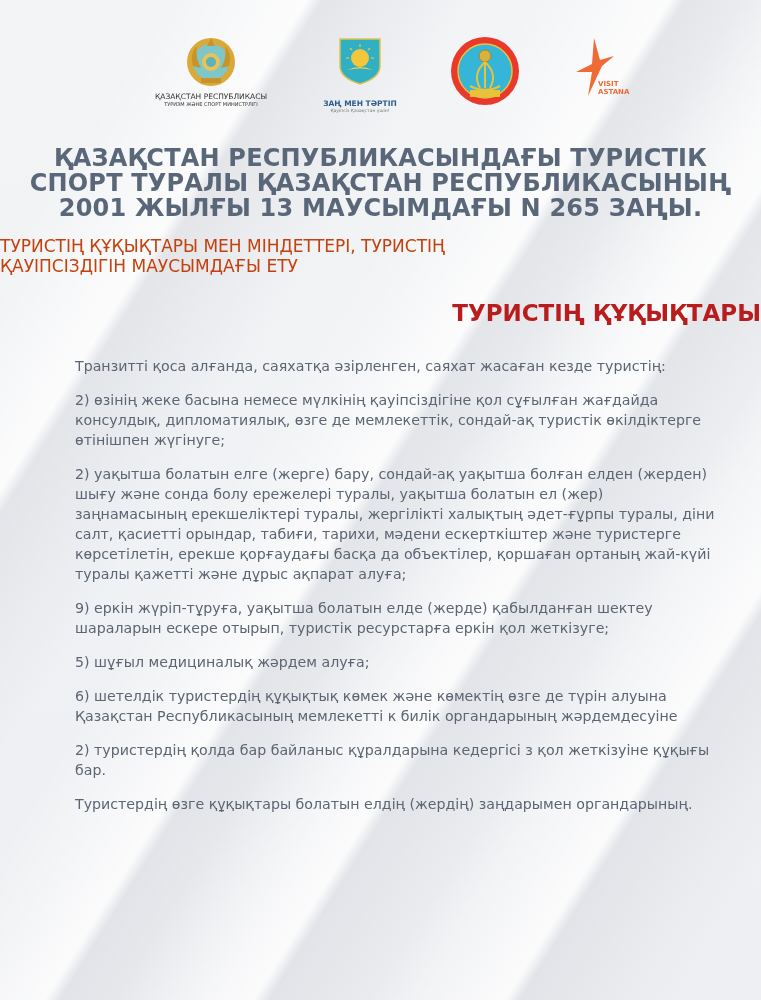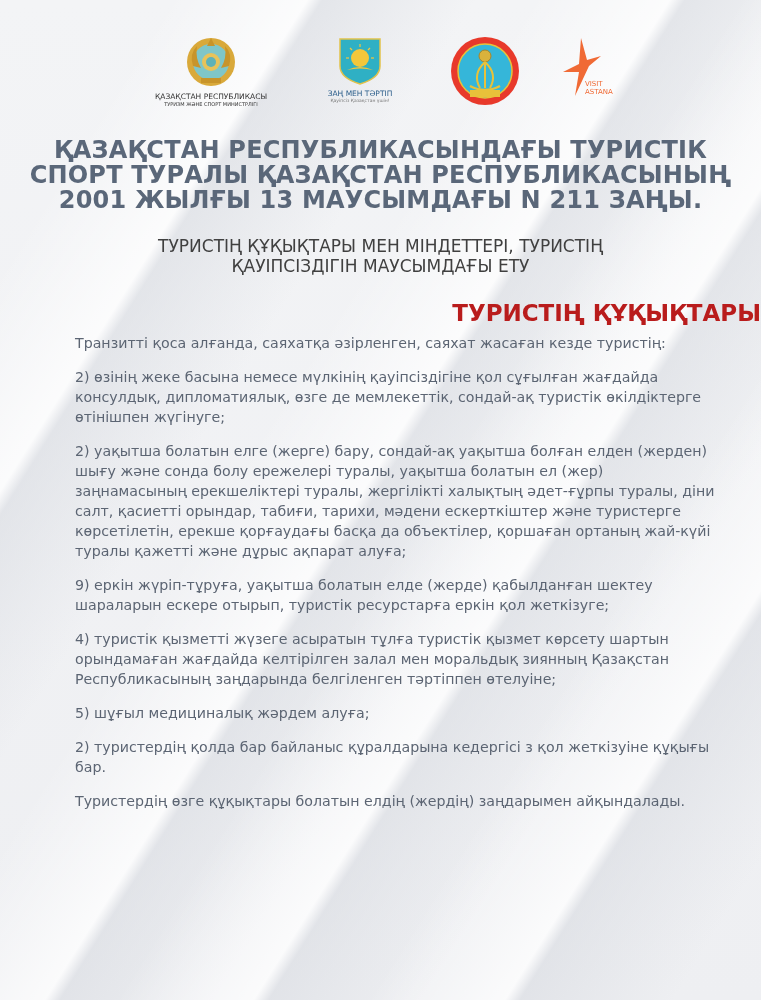--- a/index.html
+++ b/index.html
@@ -18,34 +18,34 @@
       transform: rotate(32deg); transform-origin: center;
       background: linear-gradient(90deg, rgba(255,255,255,0) 0%, rgba(255,255,255,0.75) 45%, rgba(215,218,224,0.55) 50%, rgba(255,255,255,0) 100%);
     }
     .page { position: relative; z-index: 1; width: 761px; height: 1000px; }
     .logos {
       position: absolute; top: 36px; left: 150px; width: 500px; height: 80px;
     }
     .logo { position: absolute; top: 0; }
     .logo-cap { font-family: "DejaVu Sans", sans-serif; color: #333; text-align: center; white-space: nowrap; }
     .title {
-      position: absolute; top: 138px; left: 0; width: 761px; text-align: center;
+      position: absolute; top: 146px; left: 0; width: 761px; text-align: center;
       color: #5a6779; font-weight: bold; font-size: 24px; line-height: 25px;
       letter-spacing: 0.2px;
     }
     .subtitle {
-      position: absolute; top: 236px; left: 0; width: 761px; text-align: center;
-      color: #404040; font-size: 17px; line-height: 20px;
+      position: absolute; top: 236px; left: 0; width: 761px; 
+      color: #c2410c; font-size: 17px; line-height: 20px;
     }
     .section-title {
       position: absolute; top: 300px; left: 0; width: 761px; text-align: right;
       color: #b91c1c; font-weight: bold; font-size: 23px; line-height: 26px;
     }
     .body {
-      position: absolute; top: 333px; left: 75px; width: 640px;
+      position: absolute; top: 356px; left: 75px; width: 640px;
       color: #5c6573; font-size: 14.2px; line-height: 20px;
     }
     .body p { margin: 0 0 14px 0; }
   </style>
 </head>
 <body>
 
 <div class="bg">
   <div class="stripe" style="left:-120px; top:-400px;"></div>
   <div class="stripe" style="left:180px; top:-300px;"></div>
@@ -78,62 +78,62 @@
         <circle cx="23" cy="22" r="9" fill="#f3c73b"></circle>
         <g stroke="#f3c73b" stroke-width="1.2">
           <line x1="23" y1="8" x2="23" y2="11"></line>
             <line x1="13" y1="12" x2="15" y2="14"></line>
             <line x1="33" y1="12" x2="31" y2="14"></line>
           <line x1="9" y1="22" x2="12" y2="22"></line>
             <line x1="37" y1="22" x2="34" y2="22"></line>
         </g>
         <path d="M10 34 Q23 28 36 34 Q23 31 10 34 Z" fill="#f3c73b"></path>
       </svg>
-      <div class="logo-cap" style="font-size:7.5px;font-weight:normal;color:#2a5d8a;margin-top:3px;">ЗАҢ МЕН ТӘРТІП</div>
+      <div class="logo-cap" style="font-size:7.5px;font-weight:bold;color:#2a5d8a;margin-top:13px;">ЗАҢ МЕН ТӘРТІП</div>
       <div class="logo-cap" style="font-size:4.5px;color:#777;">Қауіпсіз Қазақстан үшін!</div>
     </div>
 
     <div class="logo" style="left:300px; width:72px;">
       <svg width="70" height="70" viewBox="0 0 70 70" style="display:block;">
         <circle cx="35" cy="35" r="34" fill="#e8392b"></circle>
         <circle cx="35" cy="35" r="27" fill="#35b6d9" stroke="#e8c23a" stroke-width="1.5"></circle>
         <circle cx="35" cy="20" r="6" fill="#d9b23c" stroke="#a8852a" stroke-width="1"></circle>
         <path d="M35 26 Q22 38 30 52 M35 26 Q48 38 40 52 M35 26 L35 52" stroke="#e8c23a" stroke-width="2" fill="none"></path>
         <path d="M20 50 Q35 58 50 50" stroke="#e8c23a" stroke-width="2.5" fill="none"></path>
         <rect x="20" y="54" width="30" height="7" fill="#e8c23a"></rect>
       </svg>
     </div>
 
-    <div class="logo" style="left:407px; width:70px;">
+    <div class="logo" style="left:420px; width:70px;font-weight:bold;">
       <svg width="50" height="62" viewBox="0 0 50 62" style="display:block;">
         <path d="M24 2 L30 24 L44 20 L32 30 L18 60 L22 36 L6 36 L22 28 Z" fill="#f06a35"></path>
       </svg>
       <div style="position:absolute;left:28px;top:44px;font-size:7px;color:#f06a35;line-height:8px;">
         <div>VISIT</div>
         <div>ASTANA</div>
       </div>
     </div>
   </div>
 
   <div class="title">
     <div>ҚАЗАҚСТАН РЕСПУБЛИКАСЫНДАҒЫ ТУРИСТІК</div>
     <div>СПОРТ ТУРАЛЫ ҚАЗАҚСТАН РЕСПУБЛИКАСЫНЫҢ</div>
-    <div>2001 ЖЫЛҒЫ 13 МАУСЫМДАҒЫ N 211 ЗАҢЫ.</div>
+    <div>2001 ЖЫЛҒЫ 13 МАУСЫМДАҒЫ N 265 ЗАҢЫ.</div>
   </div>
 
   <div class="subtitle">
     <div>ТУРИСТІҢ ҚҰҚЫҚТАРЫ МЕН МІНДЕТТЕРІ, ТУРИСТІҢ</div>
     <div>ҚАУІПСІЗДІГІН МАУСЫМДАҒЫ ЕТУ</div>
   </div>
 
   <div class="section-title">ТУРИСТІҢ ҚҰҚЫҚТАРЫ</div>
 
   <div class="body">
     <p>Транзитті қоса алғанда, саяхатқа әзірленген, саяхат жасаған кезде туристің:</p>
     <p>2) өзінің жеке басына немесе мүлкінің қауіпсіздігіне қол сұғылған жағдайда консулдық, дипломатиялық, өзге де мемлекеттік, сондай-ақ туристік өкілдіктерге өтінішпен жүгінуге;</p>
     <p>2) уақытша болатын елге (жерге) бару, сондай-ақ уақытша болған елден (жерден) шығу және сонда болу ережелері туралы, уақытша болатын ел (жер) заңнамасының ерекшеліктері туралы, жергілікті халықтың әдет-ғұрпы туралы, діни салт, қасиетті орындар, табиғи, тарихи, мәдени ескерткіштер және туристерге көрсетілетін, ерекше қорғаудағы басқа да объектілер, қоршаған ортаның жай-күйі туралы қажетті және дұрыс ақпарат алуға;</p>
     <p>9) еркін жүріп-тұруға, уақытша болатын елде (жерде) қабылданған шектеу шараларын ескере отырып, туристік ресурстарға еркін қол жеткізуге;</p>
-    <p>4) туристік қызметті жүзеге асыратын тұлға туристік қызмет көрсету шартын орындамаған жағдайда келтірілген залал мен моральдық зиянның Қазақстан Республикасының заңдарында белгіленген тәртіппен өтелуіне;</p>
     <p>5) шұғыл медициналық жәрдем алуға;</p>
+    <p>6) шетелдік туристердің құқықтық көмек және көмектің өзге де түрін алуына Қазақстан Республикасының мемлекетті к билік органдарының жәрдемдесуіне</p>
     <p>2) туристердің қолда бар байланыс құралдарына кедергісі з қол жеткізуіне құқығы бар.</p>
-    <p>Туристердің өзге құқықтары болатын елдің (жердің) заңдарымен айқындалады.</p>
+    <p>Туристердің өзге құқықтары болатын елдің (жердің) заңдарымен органдарының.</p>
   </div>
 </div>
 
 </body></html>

